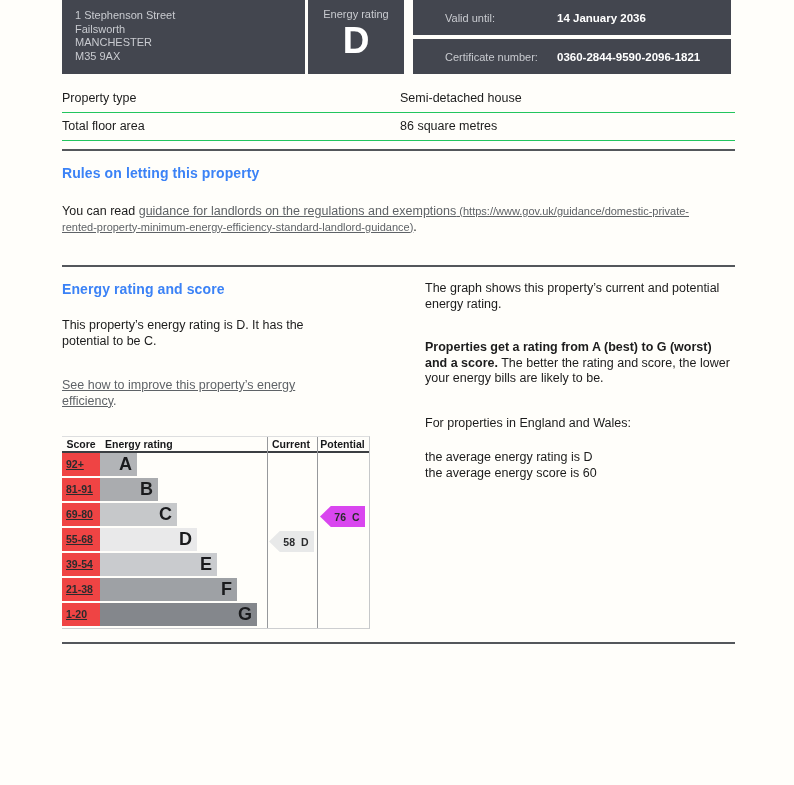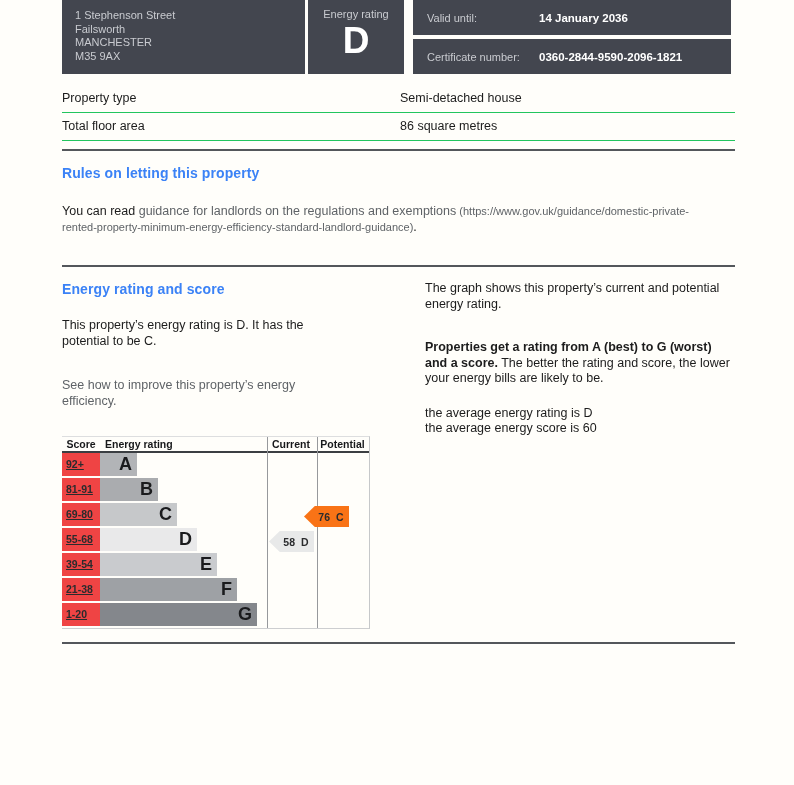--- a/index.html
+++ b/index.html
@@ -14,34 +14,34 @@
 
   
   .topbar { display: flex; }
   .dk { background: #43464f; }
   .addr-block { width: 243px; height: 74px; padding: 9px 13px; }
   .addr-line { font-size: 11px; line-height: 13.5px; color: #c9cbd0; }
   .erate-block { width: 96px; height: 74px; margin-left: 3px; text-align: center; padding-top: 8px; }
   .erate-label { font-size: 11px; color: #c9cbd0; }
   .erate-big { font-size: 37px; font-weight: bold; color: #ffffff; line-height: 42px; }
   .right-stack { margin-left: 9px; width: 318px; display: flex; flex-direction: column; gap: 4px; }
-  .info-box { height: 35px; display: flex; align-items: center; padding-left: 14px; }
+  .info-box { height: 35px; display: flex; align-items: center; padding-left: 32px; }
   .info-label { width: 112px; font-size: 11px; color: #c9cbd0; }
   .info-value { font-size: 11.5px; font-weight: bold; color: #ffffff; }
 
   
   .ptable { margin-top: 11px; }
   .prow { display: flex; padding: 6px 0 7px; border-bottom: 1px solid #22c55e; font-size: 12.5px; }
   .plabel { width: 338px; }
   .sep-dark { border: none; border-top: 2px solid #54575b; }
   .sep-1 { margin-top: 8px; }
 
   h2 { font-size: 14px; font-weight: bold; color: #3b82f6; letter-spacing: 0.1px; }
   p, .bodytext { font-size: 12.5px; line-height: 15.5px; }
-  .doclink { color: #5f6367; cursor: pointer; }
+  .doclink { color: #5f6367; text-decoration: underline; cursor: pointer; }
   .urlpart { font-size: 11px; }
 
   .rules-head { margin-top: 14px; }
   .rules-p1 { margin-top: 22px; }
   .rules-p2 { margin-top: 23px; max-width: 650px; }
   .sep-2 { margin-top: 30px; }
 
   
   .twocol { display: flex; margin-top: 14px; }
   .col-left { width: 345px; }
@@ -168,30 +168,31 @@
               <div class="band-score">1-20</div>
               <div class="band-bar" style="width: 157px; background: rgb(132, 135, 140);">G</div>
             </div>
           </div>
         <div class="vline vline-1"></div>
         <div class="vline vline-2"></div>
         <div class="arrow" id="arrow-current" style="top: 94px; left: 207px; background: rgb(232, 233, 233);">
           <span>58</span>
           <span>D</span>
         </div>
-        <div class="arrow" id="arrow-potential" style="top: 69px; left: 242px; background: #f97316;">
+        <div class="arrow" id="arrow-potential" style="top: 69px; left: 258px; background: #d946ef;">
           <span>76</span>
           <span>C</span>
         </div>
       </div>
     </div>
 
     <div class="col-right">
       <p>The graph shows this property’s current and potential energy rating.</p>
       <p class="rp2"><b>Properties get a rating from A (best) to G (worst) and a score.</b><span> The better the rating and score, the lower your energy bills are likely to be.</span></p>
+      <p class="rp3">For properties in England and Wales:</p>
       <div class="rp4">
         <p>the average energy rating is D</p>
         <p>the average energy score is 60</p>
       </div>
     </div>
   </div>
 
   <hr class="sep-dark sep-3">
 
 </div>

